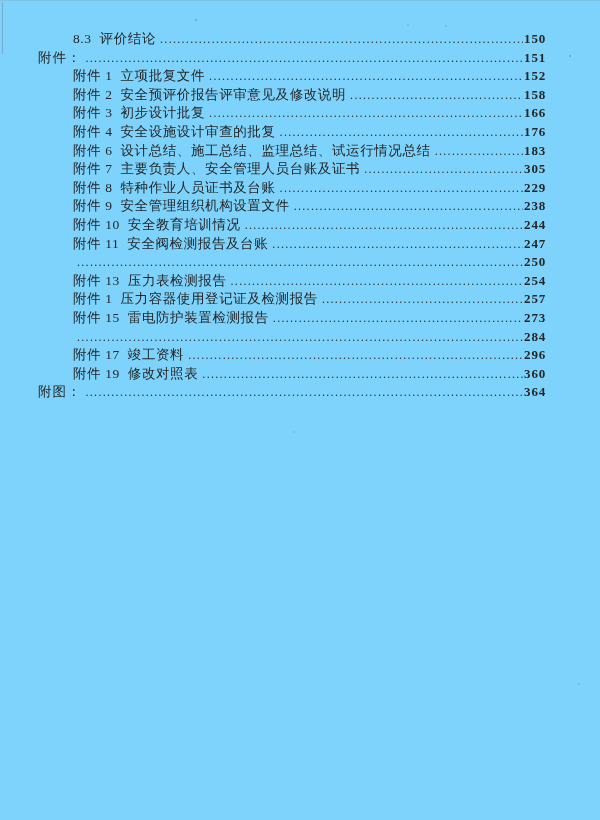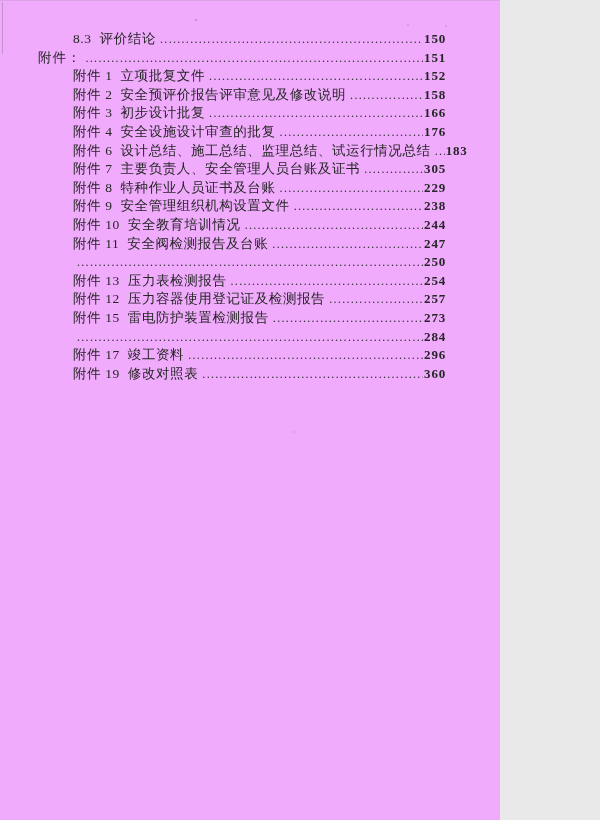--- a/index.html
+++ b/index.html
@@ -7,23 +7,23 @@
     padding: 0;
   }
   body {
     width: 600px;
     height: 820px;
     background: #e9e9e9;
     font-family: "Liberation Serif", "DejaVu Serif", serif;
   }
   .page {
     position: relative;
-    width: 500px;
+    width: 600px;
     height: 820px;
-    background: #f0abfc;
+    background: #7dd3fc;
     overflow: hidden;
     color: #262626;
   }
   
   .scan-top-hairline {
     position: absolute;
     top: 0; left: 0; right: 0;
     height: 1px;
     background: rgba(120,120,120,0.18);
   }
@@ -165,21 +165,21 @@
       <div class="toc-row lvl1">
     <span class="toc-leader"></span>
     <span class="toc-page">250</span>
   </div>
       <div class="toc-row lvl1">
     <span class="toc-label">附件 13  压力表检测报告</span>
     <span class="toc-leader"></span>
     <span class="toc-page">254</span>
   </div>
       <div class="toc-row lvl1">
-    <span class="toc-label">附件 12  压力容器使用登记证及检测报告</span>
+    <span class="toc-label">附件 1  压力容器使用登记证及检测报告</span>
     <span class="toc-leader"></span>
     <span class="toc-page">257</span>
   </div>
       <div class="toc-row lvl1">
     <span class="toc-label">附件 15  雷电防护装置检测报告</span>
     <span class="toc-leader"></span>
     <span class="toc-page">273</span>
   </div>
       <div class="toc-row lvl1">
     <span class="toc-leader"></span>
@@ -187,15 +187,20 @@
   </div>
       <div class="toc-row lvl1">
     <span class="toc-label">附件 17  竣工资料</span>
     <span class="toc-leader"></span>
     <span class="toc-page">296</span>
   </div>
       <div class="toc-row lvl1">
     <span class="toc-label">附件 19  修改对照表</span>
     <span class="toc-leader"></span>
     <span class="toc-page">360</span>
+  </div>
+      <div class="toc-row lvl0 bold">
+    <span class="toc-label">附图：</span>
+    <span class="toc-leader"></span>
+    <span class="toc-page">364</span>
   </div>
     </div>
 </div>
 
 </body></html>

